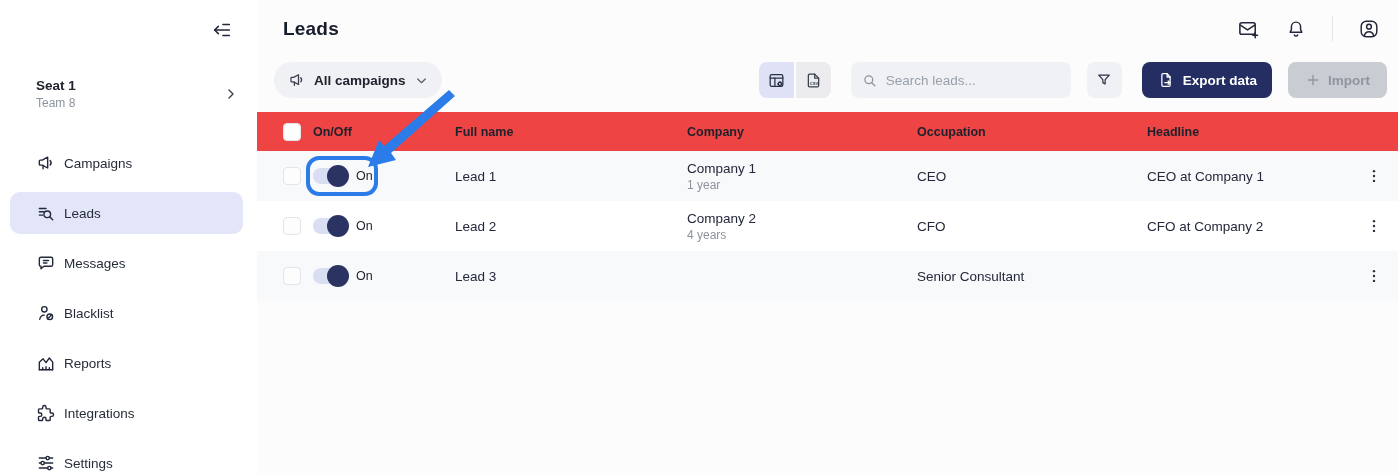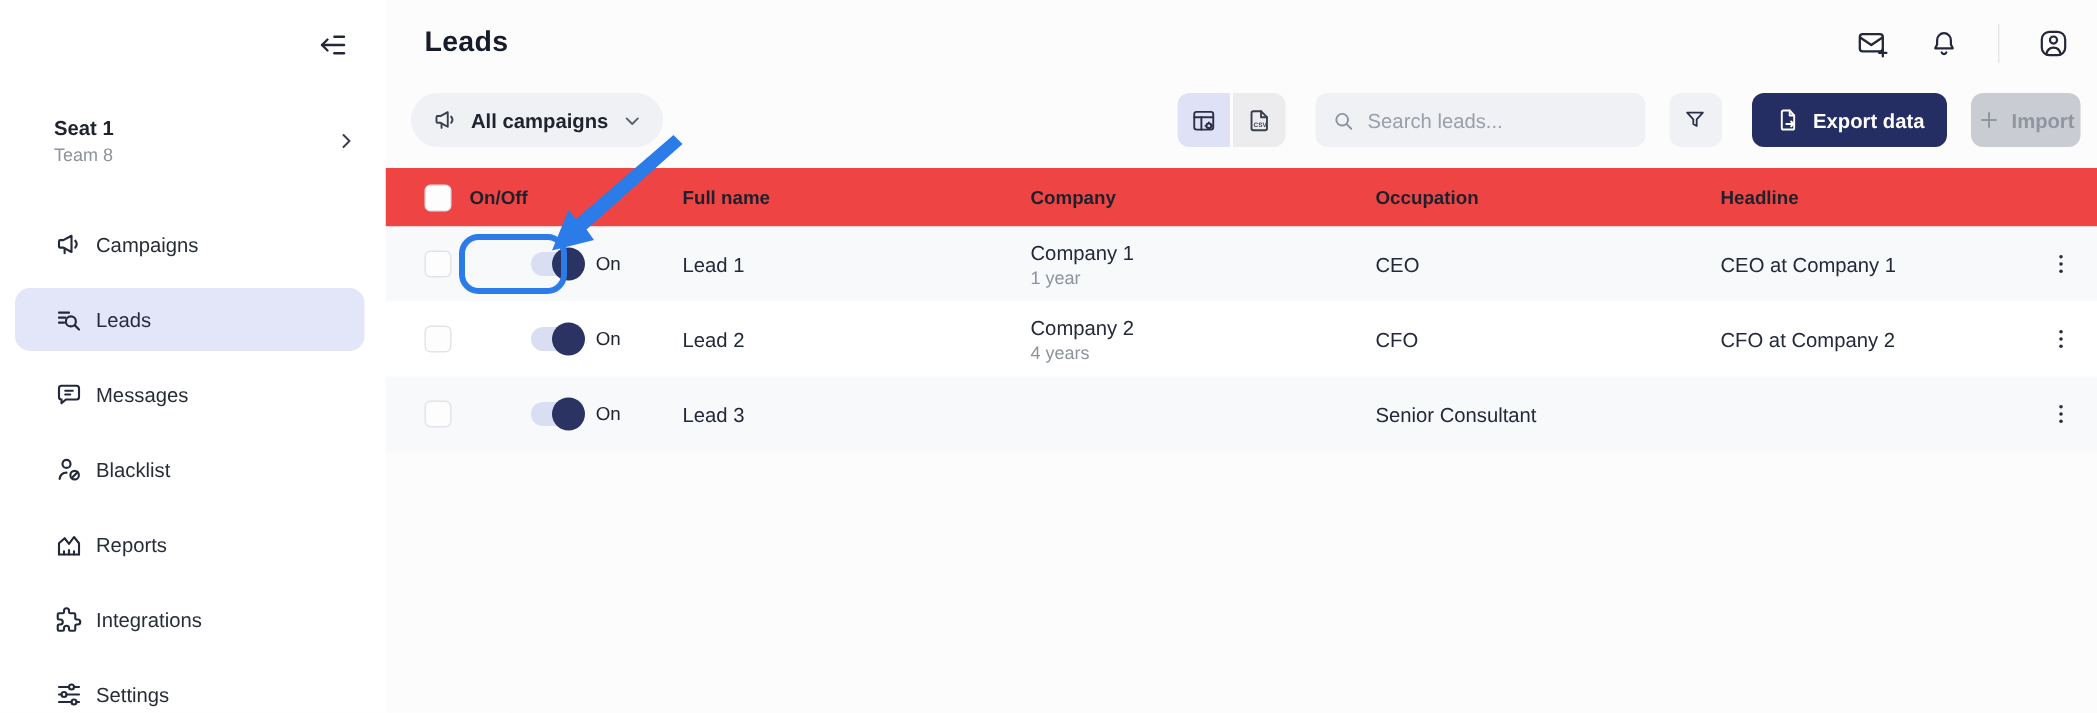--- a/index.html
+++ b/index.html
@@ -44,33 +44,33 @@
     align-items:center; gap:8px; padding:0 10px; color:#8d939d; }
   .search-box input { border:none; background:transparent; outline:none; font-family:inherit;
     font-size:13.5px; color:#20242f; width:100%; }
   .search-box input::placeholder { color:#98a0ab; }
   .sq-btn { width:35px; height:36px; border:none; border-radius:8px; background:#f0f1f4; color:#2b3048;
     display:flex; align-items:center; justify-content:center; cursor:pointer; }
   .btn-export { height:36px; margin-left:4px; border:none; border-radius:8px; background:#242e63; color:#fff;
     display:flex; align-items:center; gap:8px; padding:0 15px; font-size:13.5px; font-weight:700;
     font-family:inherit; cursor:pointer; }
   .btn-import { height:36px; border:none; border-radius:8px; background:#c9ccd2; color:#9095a1;
-    display:flex; align-items:center; gap:7px; padding:0 4px; font-size:13.5px; font-weight:700;
+    display:flex; align-items:center; gap:7px; padding:0 17px; font-size:13.5px; font-weight:700;
     font-family:inherit; cursor:default; }
 
   
   .grid-row { display:grid; grid-template-columns:30px 142px 232px 230px 230px 1fr 48px;
     align-items:center; padding-left:26px; }
   .thead { height:39px; background:#ef4444; font-size:12.5px; font-weight:700; color:#1d212c; }
   .trow { height:50px; font-size:13.5px; color:#23283a; }
   .row-odd { background:#f8f9fb; }
   .row-even { background:#ffffff; }
   .checkbox { width:18px; height:18px; border:1.5px solid #e2e4e9; border-radius:4px; background:#fdfdfe;
     cursor:pointer; display:inline-block; }
-  .on-cell { display:flex; align-items:center;justify-content:center; }
+  .on-cell { display:flex; align-items:center; }
   .toggle { width:34px; height:16px; background:#d9def3; border-radius:9px; position:relative;
     display:inline-block; cursor:pointer; }
   .knob { position:absolute; right:-2px; top:-3px; width:22px; height:22px; border-radius:50%; background:#2b3363; }
   .toggle-label { margin-left:9px; font-size:12.5px; color:#20242f; }
   .cell-sub { font-size:12px; color:#8d939d; margin-top:2px; }
   .kebab-btn { background:transparent; border:none; color:#2a2e3a; cursor:pointer; display:flex;
     justify-self:center; padding:4px; }
 
   
   .annotate-box { position:absolute; left:306px; top:156px; width:72px; height:40px;

